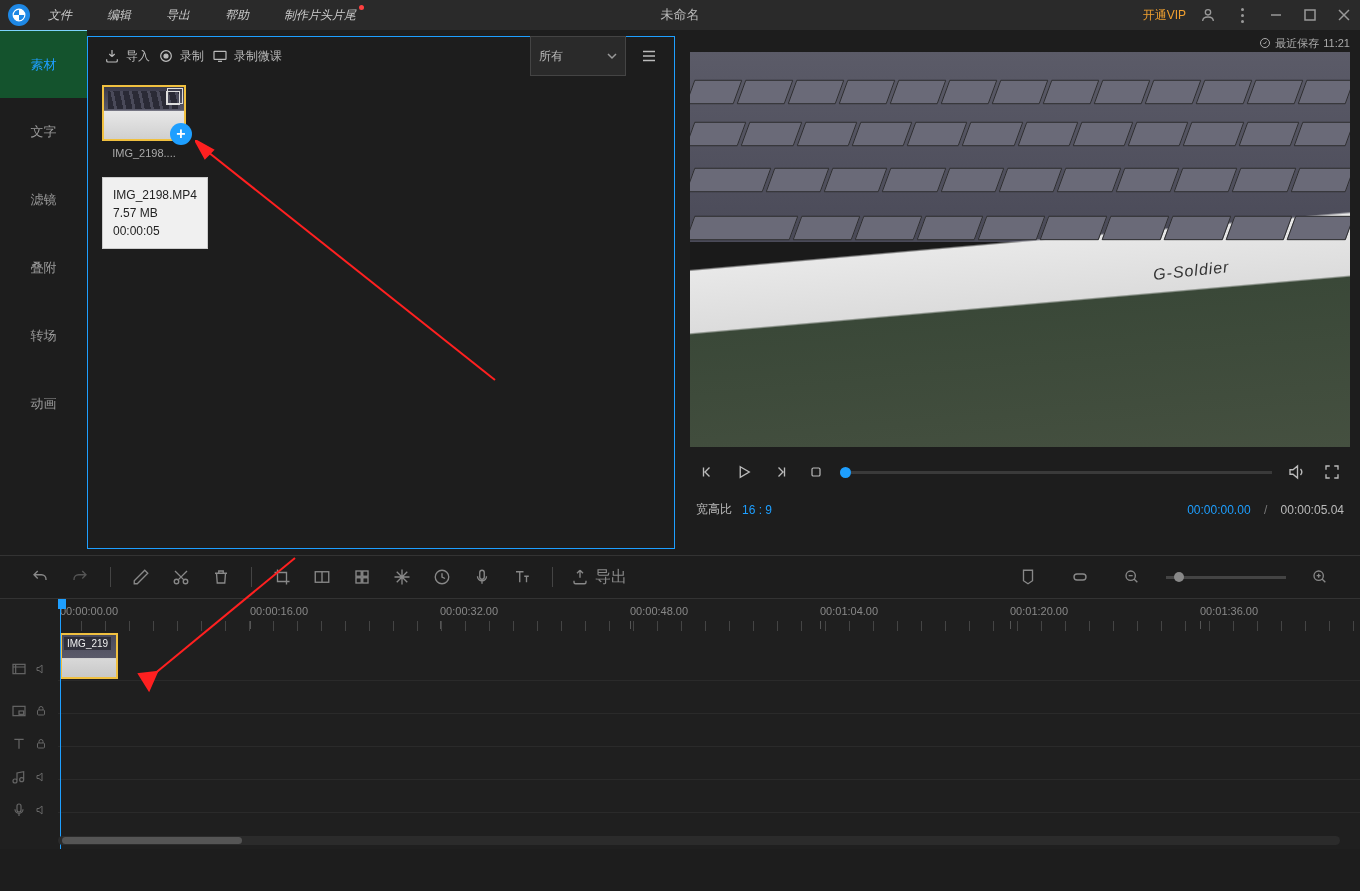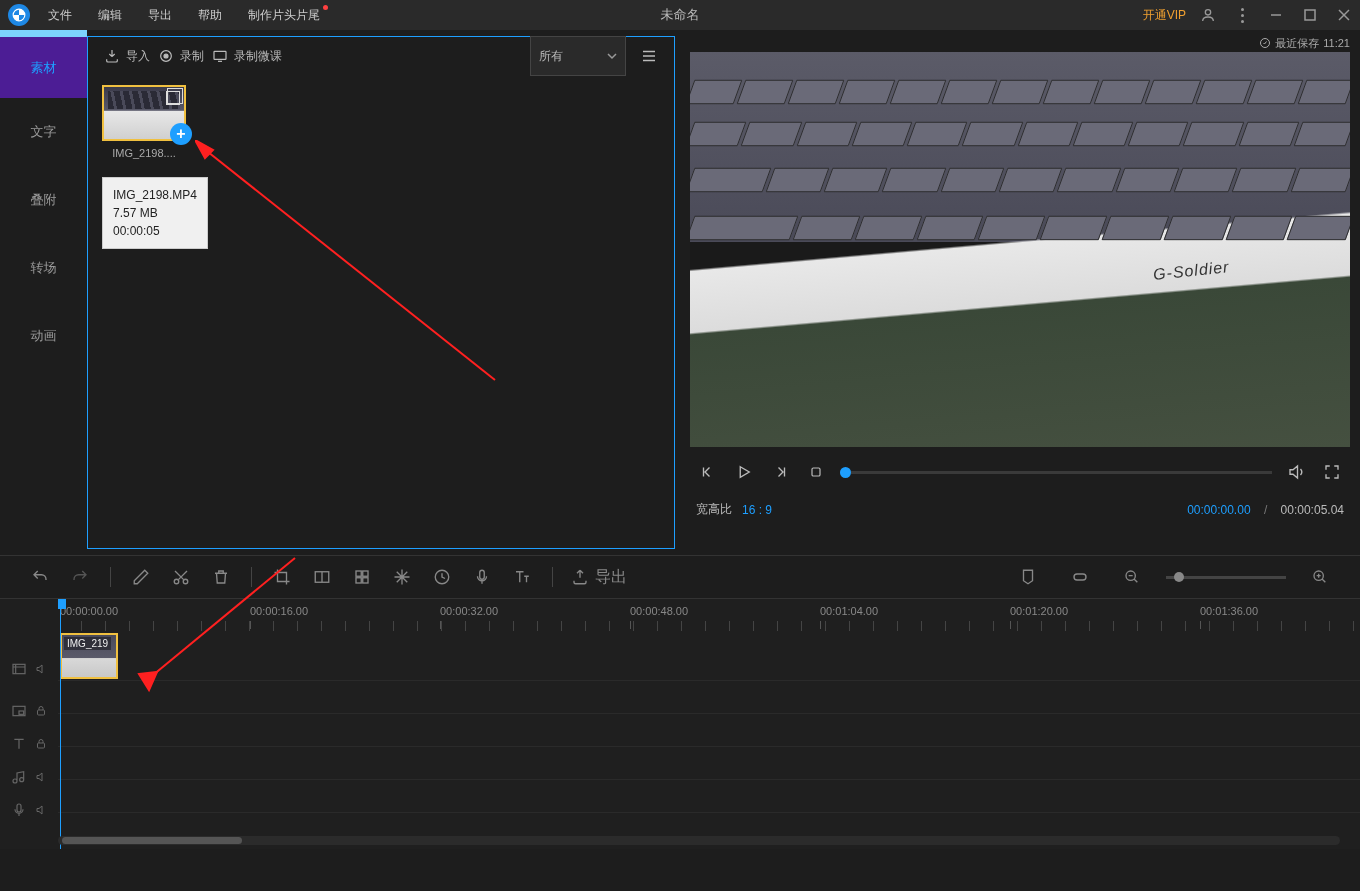--- a/index.html
+++ b/index.html
@@ -2,35 +2,35 @@
 <html><head>
 <meta charset="utf-8">
 <style>
 * { margin:0; padding:0; box-sizing:border-box; font-family:"Microsoft YaHei",sans-serif; }
 body { background:#1d1d1d; color:#aaa; width:1360px; height:891px; overflow:hidden; position:relative; }
 
 
 .titlebar { height:30px; background:#2a2a2a; display:flex; align-items:center; padding:0 4px; font-size:12px; }
 .logo { width:22px; height:22px; border-radius:50%; background:#1e88e5; display:flex; align-items:center; justify-content:center; margin:0 8px 0 4px; }
 .logo svg { width:14px; height:14px; }
-.menus { display:flex; gap:6px; }
+.menus { display:flex; gap:15px;font-style:italic; }
 .menus span { padding:6px 10px; cursor:pointer; color:#ccc; position:relative; }
 .red-dot::after { content:""; position:absolute; top:4px; right:2px; width:5px; height:5px; background:#ff4040; border-radius:50%; }
 .title-center { position:absolute; left:50%; transform:translateX(-50%); color:#bbb; font-size:13px; }
 .title-right { margin-left:auto; display:flex; align-items:center; gap:10px; }
 .vip { color:#f0a030; font-size:12px; cursor:pointer; }
 .winbtn { width:24px; height:24px; display:flex; align-items:center; justify-content:center; cursor:pointer; color:#999; }
 .dots { display:flex; flex-direction:column; gap:3px; }
 .dots i { width:3px; height:3px; background:#999; border-radius:50%; }
 
 
 .main { display:flex; height:525px; }
 .side-tabs { width:87px; background:#1d1d1d; display:flex; flex-direction:column; }
 .side-tab { height:68px; display:flex; align-items:center; justify-content:center; color:#999; font-size:13px; cursor:pointer; }
-.side-tab.active { color:#1e9fff; background:#4c1d95; border-top:7px solid #7dd3fc; }
+.side-tab.active { color:#1e9fff; background:#14532d; border-top:1px solid #7dd3fc; }
 
 .media-panel { flex:0 0 588px; border:1px solid #1e9fff; margin:6px 5px 6px 0; display:flex; flex-direction:column; position:relative; }
 .media-toolbar { height:38px; display:flex; align-items:center; gap:8px; padding:0 16px; font-size:12px; color:#bbb; }
 .mt-item { display:flex; align-items:center; gap:6px; cursor:pointer; }
 .mt-right { margin-left:auto; display:flex; align-items:center; gap:14px; }
 .dropdown { background:#2a2a2a; border:1px solid #444; width:96px; height:40px; display:flex; align-items:center; justify-content:space-between; padding:0 8px; font-size:12px; cursor:pointer; }
 .media-content { flex:1; padding:10px 14px; position:relative; }
 .thumb { width:84px; position:relative; }
 .thumb-img { width:84px; height:56px; border:2px solid #f0c040; background:linear-gradient(180deg,#3a3a4a 0%, #5a5a6a 45%, #e8e8e8 46%, #d0d0d0 100%); position:relative; overflow:hidden; }
 .thumb-img::before { content:""; position:absolute; inset:4px 4px 30px 4px; background:repeating-linear-gradient(78deg,#2a2a36 0 6px,#4a4a5a 6px 9px); }
@@ -141,20 +141,21 @@
           <line x1="11" y1="1" x2="1" y2="11" stroke="#999" stroke-width="1.5"></line>
         </svg>
       </div>
   </div>
 </div>
 
 <div class="main">
   <div class="side-tabs">
     <div class="side-tab active">素材</div>
     <div class="side-tab">文字</div>
+    <div class="side-tab">滤镜</div>
     <div class="side-tab">叠附</div>
     <div class="side-tab">转场</div>
     <div class="side-tab">动画</div>
   </div>
 
   <div class="media-panel">
     <div class="media-toolbar">
       <div class="mt-item">
         <svg width="16" height="16" viewBox="0 0 24 24" fill="none" stroke="#bbb" stroke-width="1.8">
             <path d="M12 3v10m0 0l-4-4m4 4l4-4M4 17v2a2 2 0 002 2h12a2 2 0 002-2v-2"></path>

